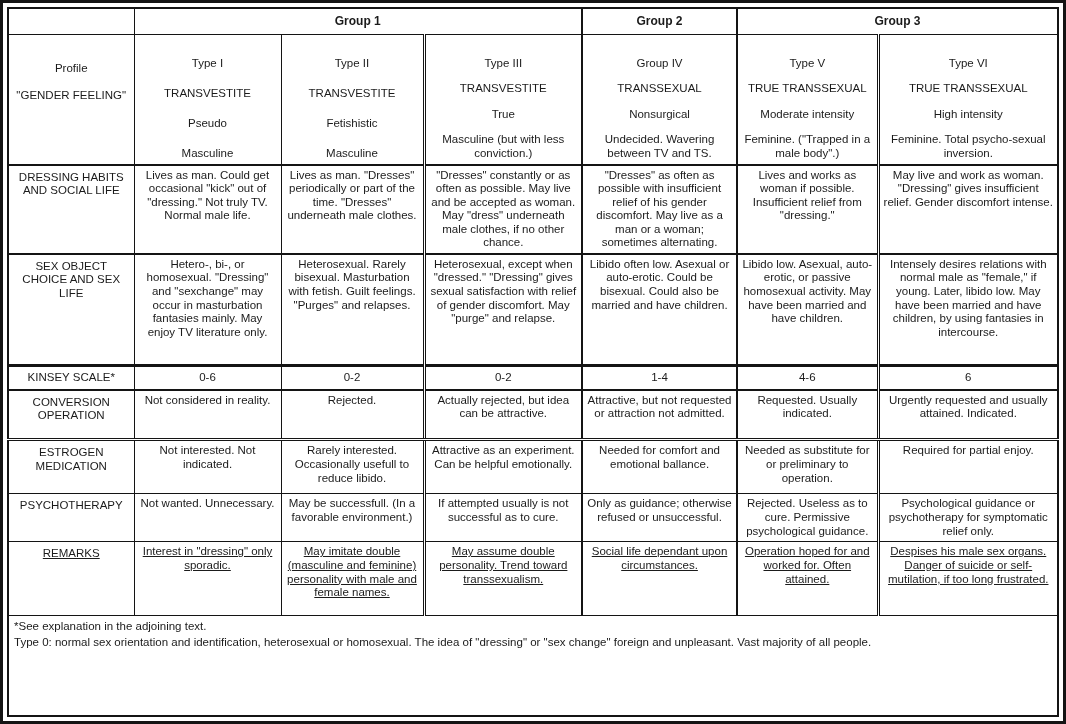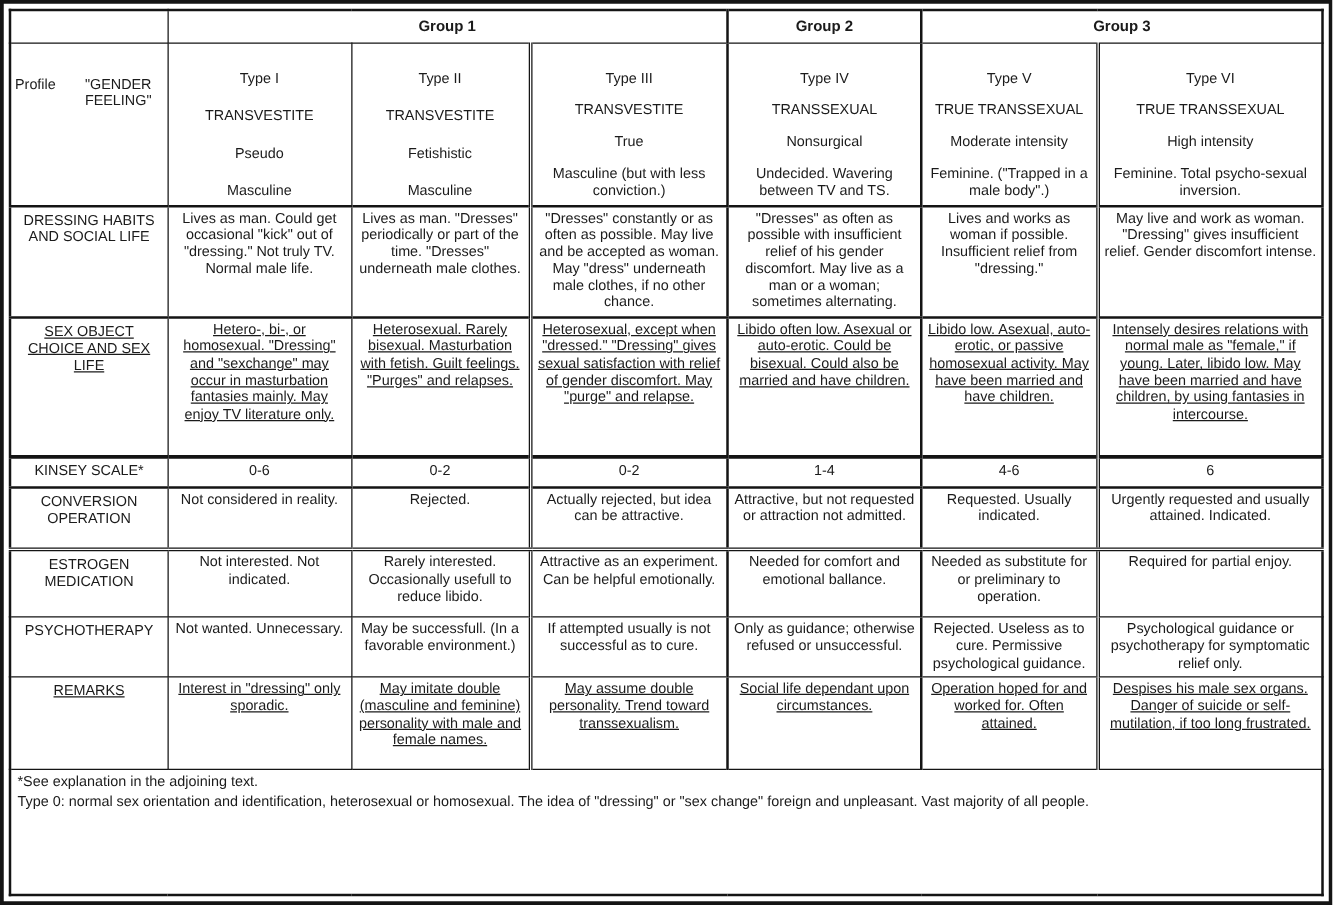--- a/index.html
+++ b/index.html
@@ -36,33 +36,33 @@
   tr.r-types > td   { border-bottom: 2px solid #141414; }
   tr.r-dress > td   { border-bottom: 2px solid #141414; }
   tr.r-sexobj > td  { border-bottom: 3px solid #141414; }
   tr.r-kinsey > td  { border-bottom: 2px solid #141414; vertical-align: middle; padding: 2px; }
   tr.r-conv > td    { border-bottom: 3px double #141414; }
 
   tr.r-title  { height: 38px; }
   tr.r-group  { height: 26px; }
   tr.r-types  { height: 114px; }
   tr.r-dress  { height: 80px; }
-  tr.r-sexobj { height: 112px; text-decoration: underline; }
+  tr.r-sexobj { height: 112px; }
   tr.r-kinsey { height: 24px; }
   tr.r-conv   { height: 50px; }
   tr.r-estro  { height: 54px; }
   tr.r-psych  { height: 48px; }
   tr.r-remark { height: 74px; text-decoration: underline; }
 
   .title-cell { vertical-align: middle; padding: 2px; }
   .title-line { font-weight: bold; font-style: italic; font-size: 13.5px; line-height: 1.35; }
   .group-cell { vertical-align: middle; font-weight: bold; font-size: 12px; margin-left: 24px; }
   .tcell { display: flex; flex-direction: column; justify-content: space-between; height: 104px; margin-top: 19px; }
   .tcell > div { padding: 0 2px; }
-  .profile-inner { padding-top: 24px; display: flex; flex-direction: row; gap: 14px; }
+  .profile-inner { padding-top: 24px; display: flex; flex-direction: column; gap: 14px; }
   .rowhead { padding-top: 5px; }
   .foot-cell { text-align: left; padding: 3px 5px; font-size: 11.5px; }
   .foot-cell div { line-height: 1.35; }
 </style>
 </head>
 <body>
 
 <div class="page">
   <table class="sos">
     <colgroup>
@@ -110,21 +110,21 @@
       <td class="bld">
         <div class="tcell">
           <div>Type III</div>
           <div>TRANSVESTITE</div>
           <div>True</div>
           <div>Masculine (but with less conviction.)</div>
         </div>
       </td>
       <td class="bl2">
         <div class="tcell">
-          <div>Type IV</div>
+          <div>Group IV</div>
           <div>TRANSSEXUAL</div>
           <div>Nonsurgical</div>
           <div>Undecided. Wavering between TV and TS.</div>
         </div>
       </td>
       <td class="bl2">
         <div class="tcell">
           <div>Type V</div>
           <div>TRUE TRANSSEXUAL</div>
           <div>Moderate intensity</div>

